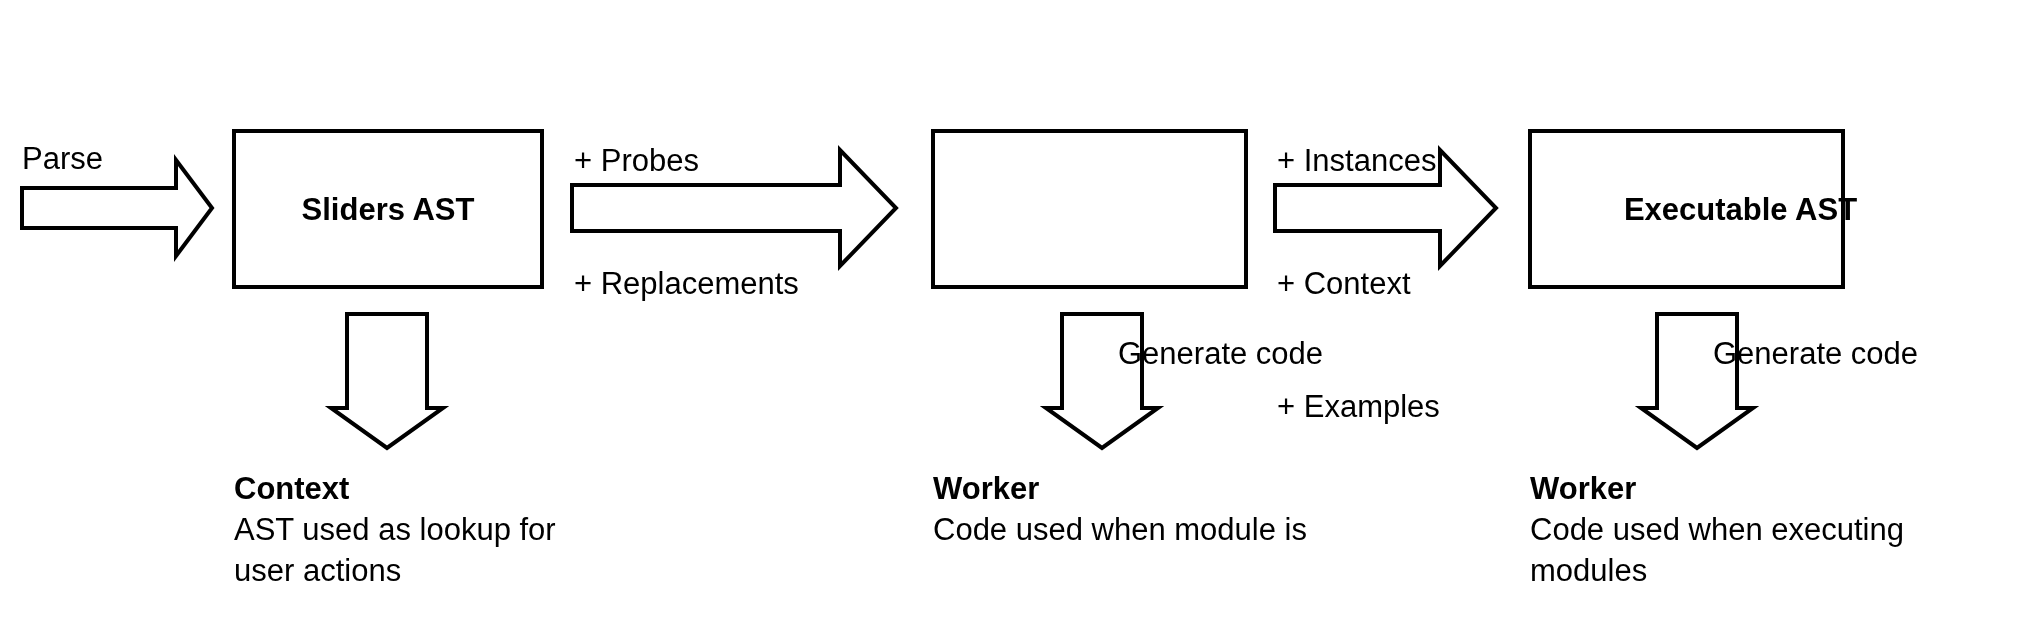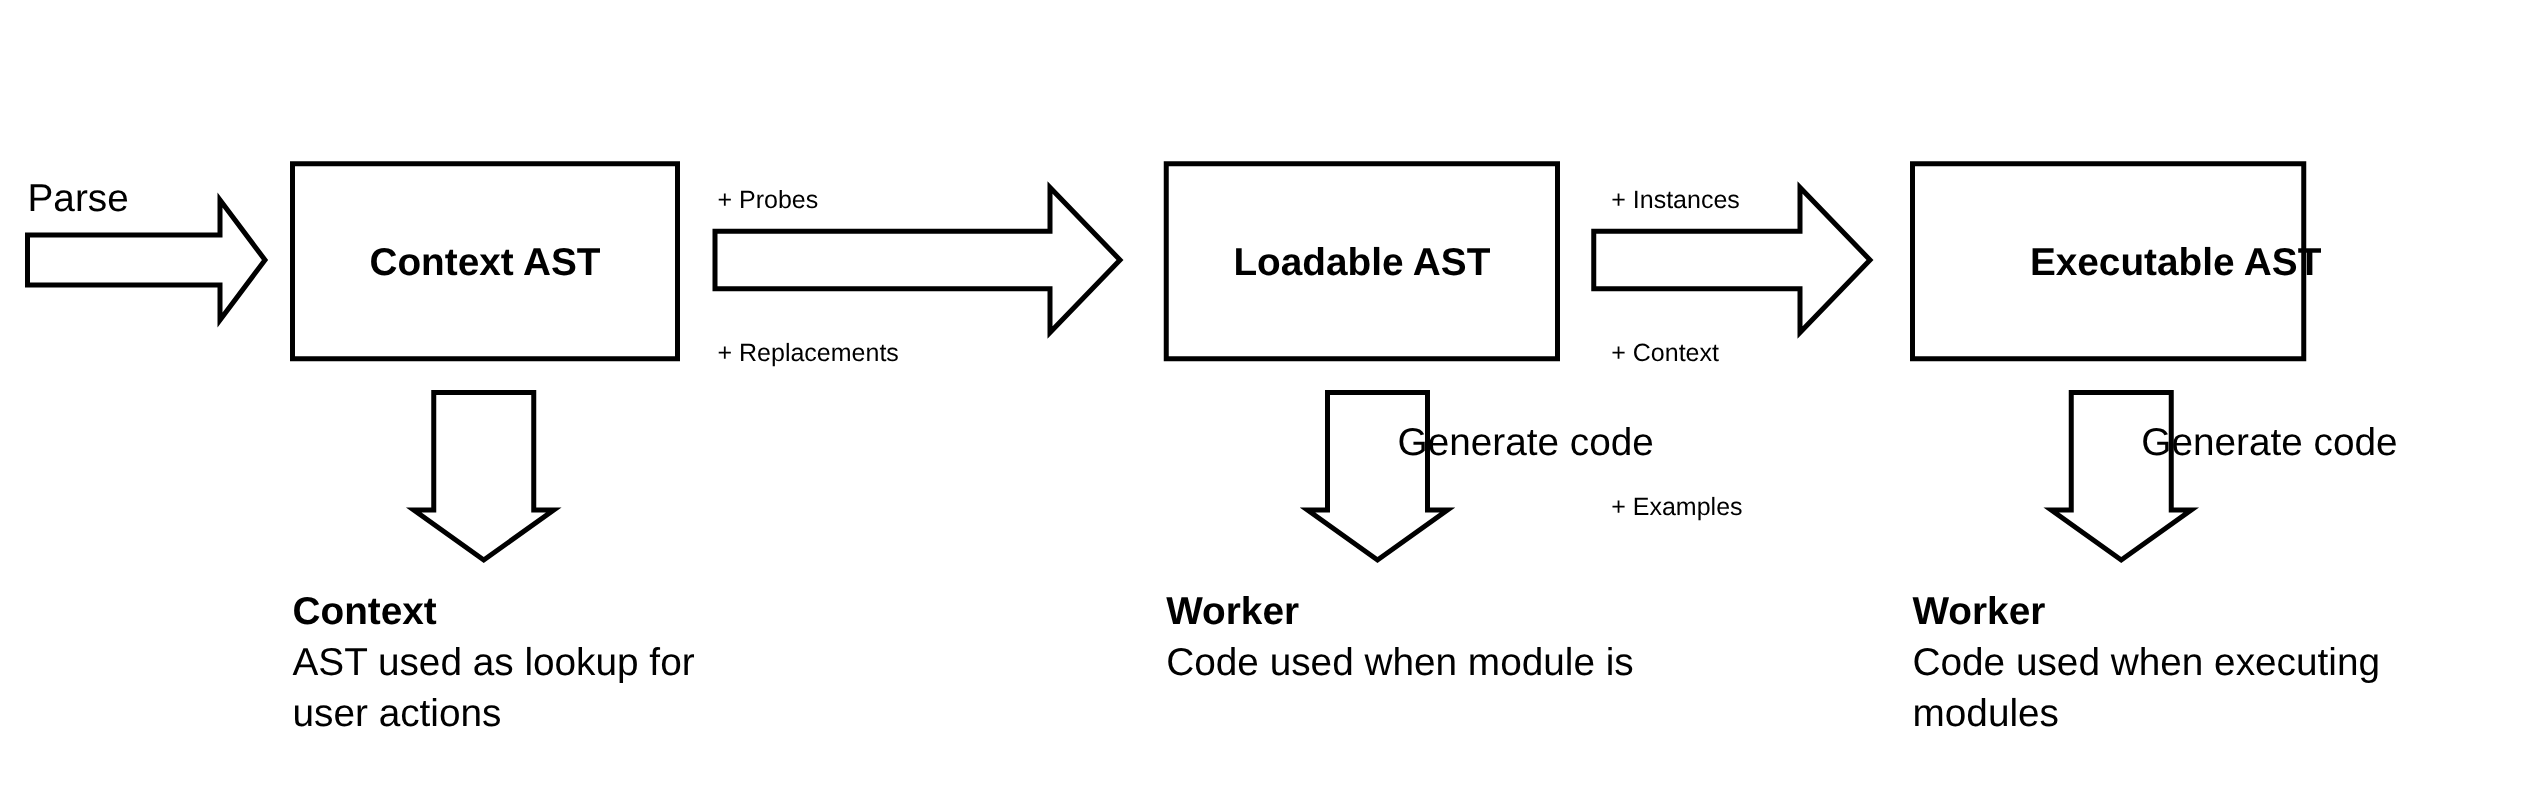--- a/index.html
+++ b/index.html
@@ -45,21 +45,21 @@
   .plain-label {
     position: absolute;
     font-size: 31px;
     font-weight: normal;
     white-space: pre;
     line-height: 1.0;
   }
   
   .annot-list {
     position: absolute;
-    font-size: 20px;
+    font-size: 31px;
     font-weight: normal;
     line-height: 41px;
     white-space: pre;
   }
   .annot-list div {
     white-space: pre;
   }
   
   .caption {
     position: absolute;
@@ -97,32 +97,31 @@
     <polygon class="shape" points="347,314 427,314 427,408 443,408 387,448 331,408 347,408"></polygon>
 
     <polygon class="shape" points="1062,314 1142,314 1142,408 1158,408 1102,448 1046,408 1062,408"></polygon>
 
     <polygon class="shape" points="1657,314 1737,314 1737,408 1753,408 1697,448 1641,408 1657,408"></polygon>
 
   </svg>
 
   <div class="plain-label" style="left:22px; top:143px;">Parse</div>
 
-  <div class="box-title" style="left:234px; top:194px; width:308px;">Context AST</div>
+  <div class="box-title" style="left:234px; top:194px; width:308px;">Sliders AST</div>
 
-  <div class="box-title" style="left:933px; top:194px; width:313px;">Loadable AST</div>
 
   <div class="box-title" style="left:1584px; top:194px; width:313px;">Executable AST</div>
 
   <div class="annot-list" style="left:574px; top:58px;">
     <div>+ Probes</div>
     <div>+ Replacements</div>
   </div>
 
-  <div class="annot-list" style="left:1277px; top:58px;margin-left:12px;">
+  <div class="annot-list" style="left:1277px; top:58px;">
     <div>+ Instances</div>
     <div>+ Context</div>
     <div>+ Examples</div>
   </div>
 
   <div class="plain-label" style="left:1118px; top:338px;">Generate code</div>
 
   <div class="plain-label" style="left:1713px; top:338px;">Generate code</div>
 
   <div class="caption" style="left:234px; top:468px;">

